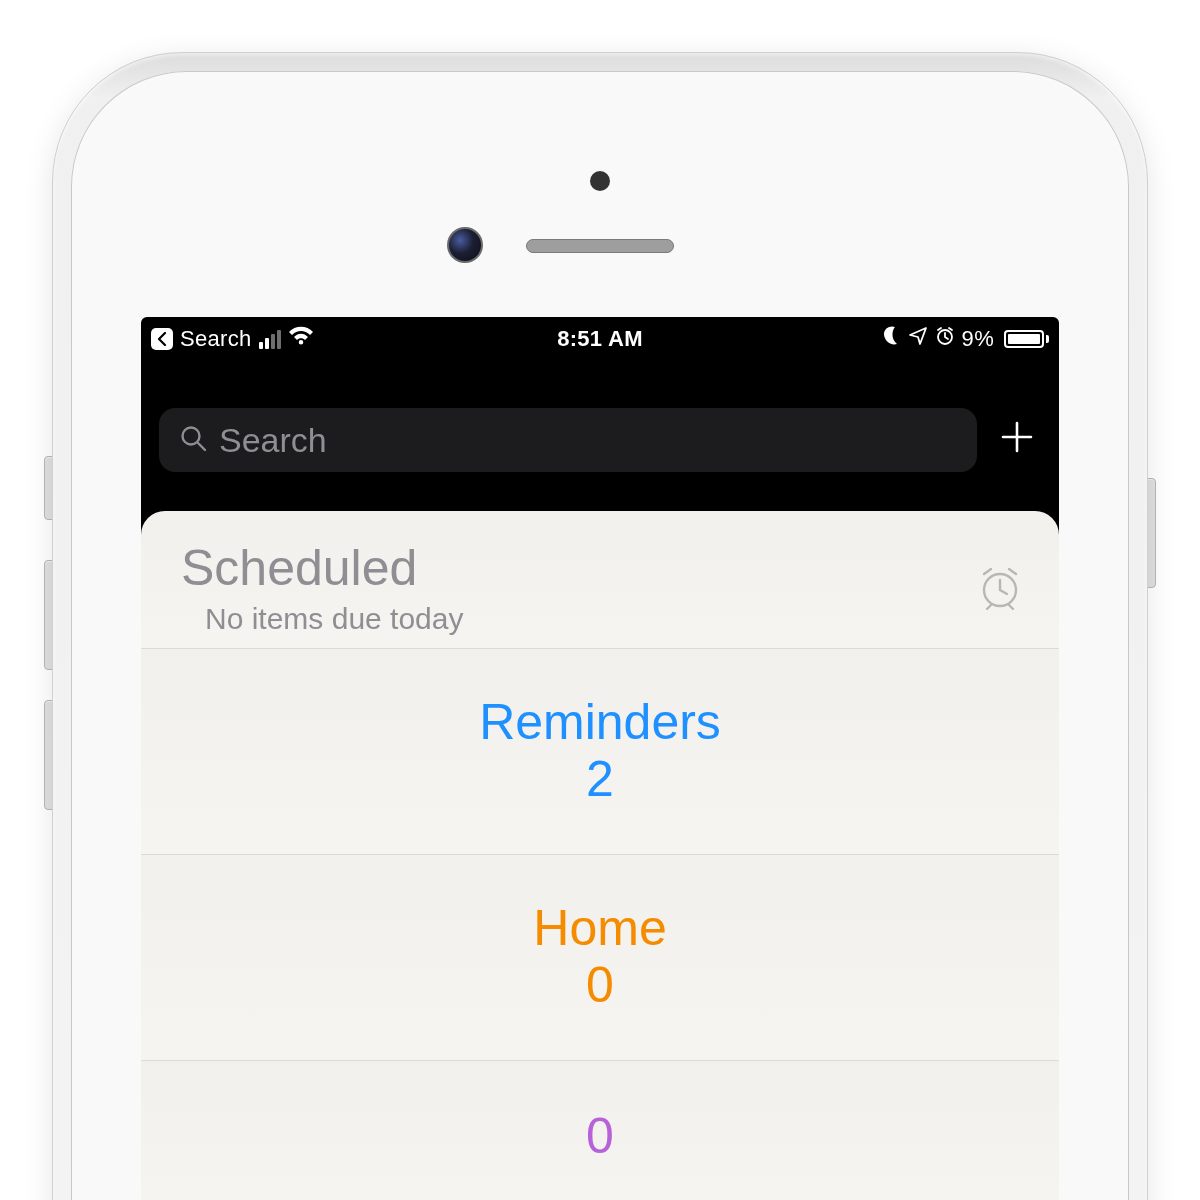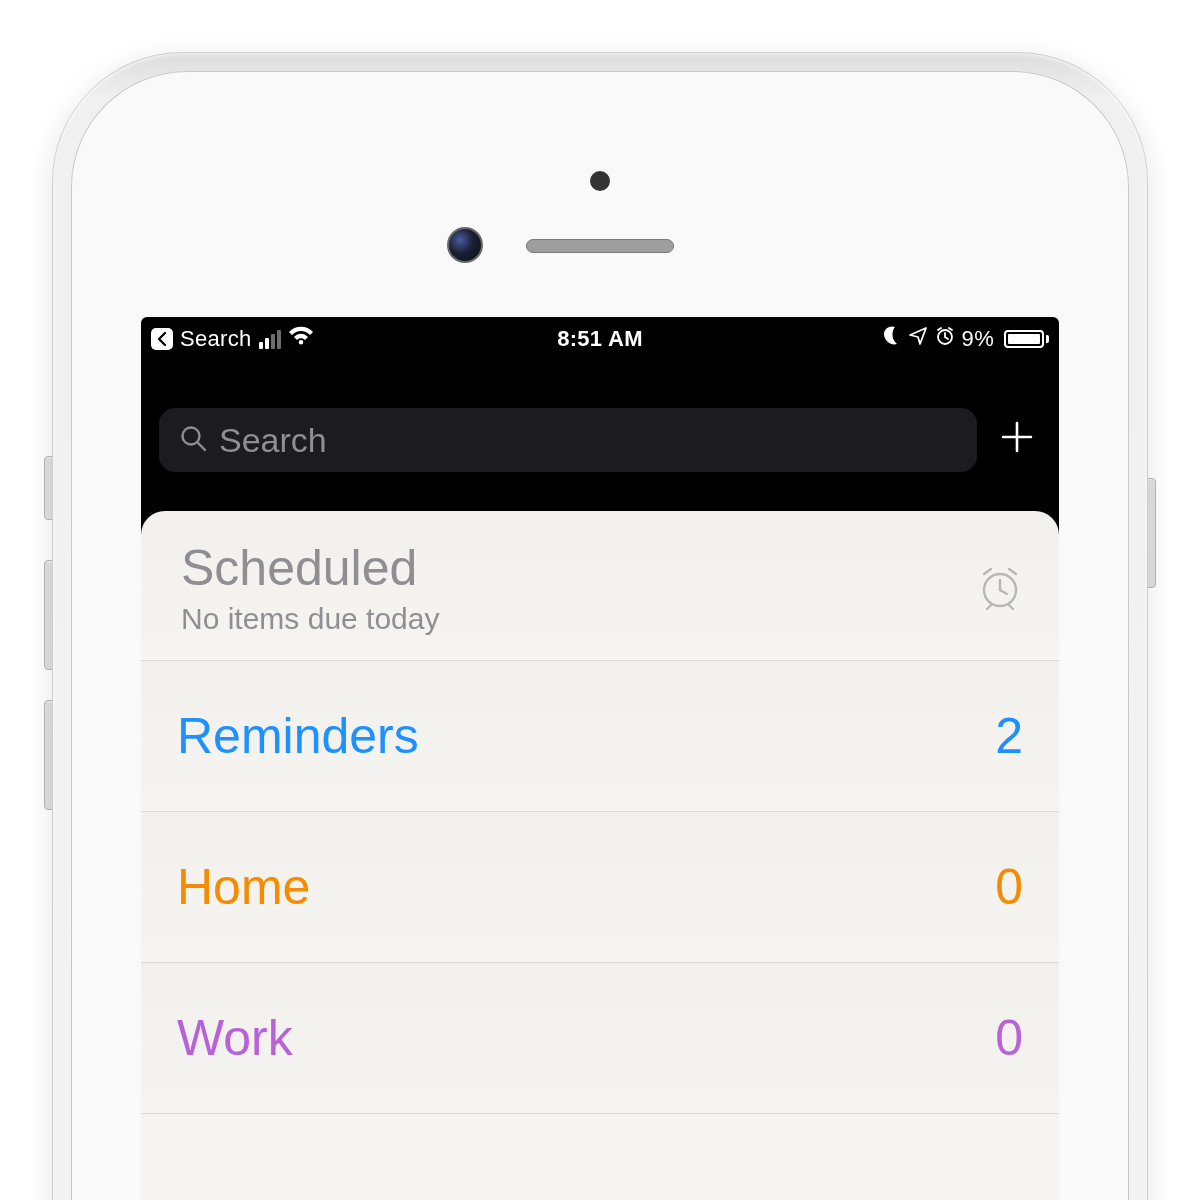--- a/index.html
+++ b/index.html
@@ -207,42 +207,43 @@
       box-shadow: 0 -1px 0 rgba(0,0,0,0.05);
     }
     .card {
       border-bottom: 1px solid #dcdad5;
       padding: 28px 36px 28px 40px;
       display: flex;
       align-items: center;
       justify-content: space-between;
       background: linear-gradient(180deg, rgba(0,0,0,0.015), rgba(0,0,0,0));
     }
-    .card.scheduled { padding-top: 30px; padding-bottom: 24px; }
+    .card.scheduled { padding-top: 30px; padding-bottom: 12px; }
     .card-left { display: flex; flex-direction: column; gap: 6px; }
     .card-title {
       font-size: 50px;
       font-weight: 400;
       line-height: 1.1;
     }
     .card-sub {
       font-size: 30px;
       color: #8e8e93;
       font-weight: 400;
+      margin-left: 24px;
     }
     .card-count {
       font-size: 50px;
       font-weight: 400;
     }
     .scheduled .card-title { color: #8e8e93; font-size: 50px; }
     .alarm-icon { color: #b9b7b2; }
     .c-blue { color: #1e90ff; }
     .c-orange { color: #f58b00; }
     .c-purple { color: #b862d9; }
-    .list-card { padding: 46px 36px; }
+    .list-card { padding: 46px 36px; flex-direction: column; }
   </style>
 </head>
 <body>
 
 <div class="side-btn mute"></div>
 <div class="side-btn vol-up"></div>
 <div class="side-btn vol-down"></div>
 <div class="side-btn power"></div>
 
 <div class="phone-outer">
@@ -345,23 +346,20 @@
               </div>
               <div class="card-count c-blue">2</div>
             </div>
             <div class="card list-card">
               <div class="card-left">
                 <div class="card-title c-orange">Home</div>
               </div>
               <div class="card-count c-orange">0</div>
             </div>
             <div class="card list-card">
-              <div class="card-left">
-                <div class="card-title c-purple">Work</div>
-              </div>
               <div class="card-count c-purple">0</div>
             </div>
           </div>
 
       </div>
 
     </div>
   </div>
 </div>
 

